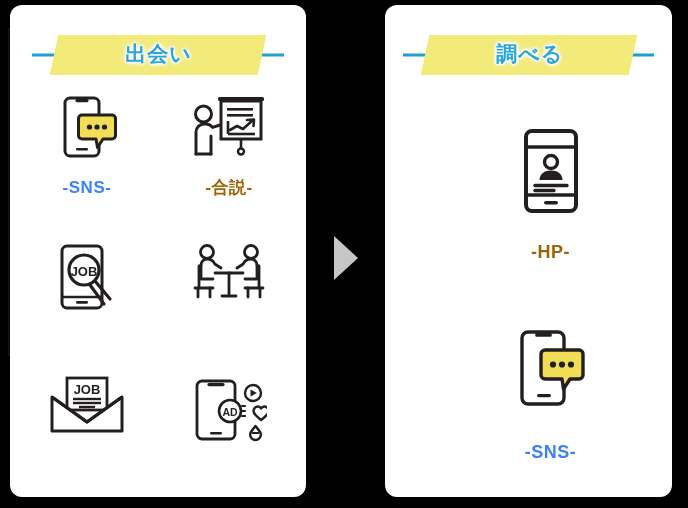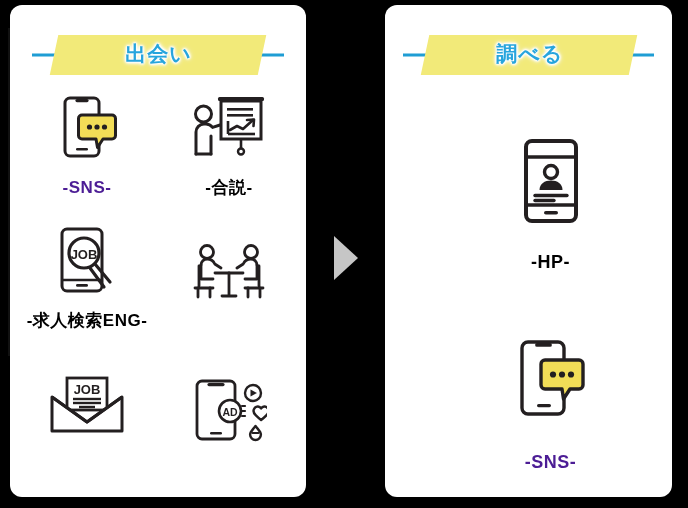--- a/index.html
+++ b/index.html
@@ -81,45 +81,45 @@
     left:0;right:0;
     display:grid;
   }
   #grid-left{
     top:74px;
     grid-template-columns:1fr 1fr;
     grid-template-rows:133px 133px 133px;
     padding:0 6px;
   }
   #grid-right{
-    top:100px;
+    top:90px;
     grid-template-columns:1fr;
     grid-template-rows:200px 200px;
     padding:0 6px;
     margin-left:44px;
   }
   .cell{
     display:flex;flex-direction:column;
     align-items:center;justify-content:center;
   }
   .cell .glyph{
     display:flex;align-items:flex-start;justify-content:center;
     height:74px;
   }
   #grid-right .cell .glyph{height:96px;}
   .cell .caption{
     margin-top:10px;
     font-size:17px;
     font-weight:bold;
-    color:#000000;
+    color:#a16207;
     letter-spacing:0.5px;
     white-space:nowrap;
   }
   #grid-right .cell .caption{margin-top:18px;font-size:18px;}
-  .cell .caption.accent{color:#4c1d95;}
+  .cell .caption.accent{color:#3b82f6;}
 
   
   #arrow{
     position:absolute;
     left:334px;top:236px;
     width:0;height:0;
     border-top:22px solid transparent;
     border-bottom:22px solid transparent;
     border-left:24px solid #c6c6c6;
   }
@@ -187,21 +187,20 @@
           <svg width="66" height="72" viewBox="0 0 66 72">
             <rect x="8" y="4" width="40" height="62" rx="5" fill="#fff" stroke="#231f20" stroke-width="3"></rect>
             <line x1="8" y1="55" x2="48" y2="55" stroke="#231f20" stroke-width="2.6"></line>
             <rect x="22" y="59" width="12" height="2.8" rx="1.4" fill="#231f20"></rect>
             <circle cx="30" cy="28" r="15" fill="#fff" stroke="#231f20" stroke-width="3.2"></circle>
             <text x="30" y="33.5" text-anchor="middle" font-family="'Liberation Sans',sans-serif" font-size="13" font-weight="bold" fill="#231f20">JOB</text>
             <line x1="41" y1="39" x2="56" y2="57" stroke="#231f20" stroke-width="3.2" stroke-linecap="round"></line>
             <line x1="36" y1="43" x2="50" y2="62" stroke="#231f20" stroke-width="3.2" stroke-linecap="round"></line>
           </svg>
         </div>
-        <div class="caption">-求人検索ENG-</div>
       </div>
 
       <div class="cell">
         <div class="glyph">
           <svg width="80" height="62" viewBox="0 0 80 62">
             <circle cx="18" cy="10" r="6.5" fill="#fff" stroke="#231f20" stroke-width="2.8"></circle>
             <path d="M12 23c0-3.4 2.8-6 6.2-6 3.6 0 6.4 2.4 7.6 5l6.2 4" fill="none" stroke="#231f20" stroke-width="2.8" stroke-linecap="round" stroke-linejoin="round"></path>
             <path d="M12 23v14h12" fill="none" stroke="#231f20" stroke-width="2.8" stroke-linecap="round" stroke-linejoin="round"></path>
             <path d="M10 24v20" fill="none" stroke="#231f20" stroke-width="2.8" stroke-linecap="round"></path>
             <line x1="6" y1="46" x2="24" y2="46" stroke="#231f20" stroke-width="2.8" stroke-linecap="round"></line>

